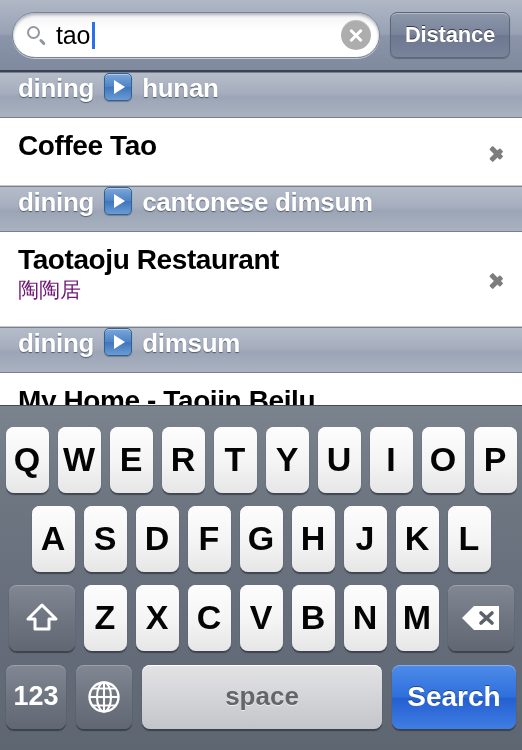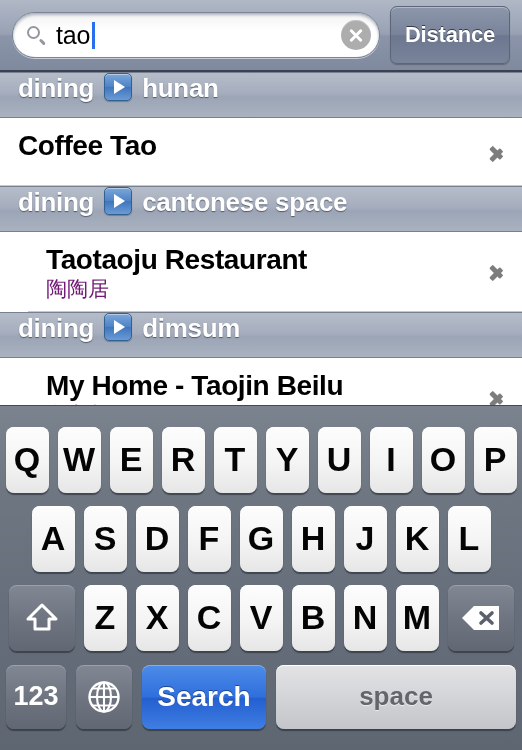--- a/index.html
+++ b/index.html
@@ -108,21 +108,21 @@
     left: 7px; top: 14px;
     width: 16px; height: 3px;
     background: #ffffff;
     border-radius: 1px;
   }
   .clear-btn::before { transform: rotate(45deg); }
   .clear-btn::after  { transform: rotate(-45deg); }
 
   .distance-btn {
     flex: 0 0 auto;
-    height: 58px;
+    height: 46px;
     padding: 0 14px;
     border-radius: 7px;
     box-sizing: border-box;
     background: linear-gradient(to bottom, #8d97ab 0%, #78839a 50%, #6d7890 51%, #79849b 100%);
     border: 1px solid #5d6679;
     box-shadow: inset 0 1px 0 rgba(255,255,255,0.35), 0 1px 1px rgba(0,0,0,0.25);
     display: flex;
     align-items: center;
     justify-content: center;
     color: #ffffff;
@@ -180,27 +180,27 @@
     width: 0; height: 0;
     border-top: 7px solid transparent;
     border-bottom: 7px solid transparent;
     border-left: 11px solid #ffffff;
   }
 
   .result-row {
     position: relative;
     background: #ffffff;
     border-bottom: 1px solid #c8c8c8;
-    padding: 12px 54px 9px 18px;
+    padding: 12px 54px 24px 18px;
     box-sizing: border-box;
     min-height: 68px;
     display: flex;
     flex-direction: column;
   }
-  .result-row.tall { min-height: 68px; margin-left: 28px; }
+  .result-row.tall { min-height: 68px; }
 
   .result-title {
     font-size: 28px;
     font-weight: bold;
     color: #000000;
     line-height: 1.12;
     letter-spacing: -0.4px;
     white-space: nowrap;
   }
   .result-sub {
@@ -344,21 +344,21 @@
       <span class="sub">hunan</span>
     </div>
     <div class="result-row">
       <div class="result-title">Coffee Tao</div>
       <span class="chevron"></span>
     </div>
 
     <div class="section-header">
       <span class="cat">dining</span>
       <span class="play-chip"></span>
-      <span class="sub">cantonese space</span>
+      <span class="sub">cantonese dimsum</span>
     </div>
     <div class="result-row tall">
       <div class="result-title">Taotaoju Restaurant</div>
       <div class="result-sub">陶陶居</div>
       <span class="chevron"></span>
     </div>
 
     <div class="section-header">
       <span class="cat">dining</span>
       <span class="play-chip"></span>
@@ -431,19 +431,19 @@
           <svg viewBox="0 0 34 34" width="34" height="34">
             <circle cx="17" cy="17" r="14.5" fill="none" stroke="#ffffff" stroke-width="2.4"></circle>
             <ellipse cx="17" cy="17" rx="7" ry="14.5" fill="none" stroke="#ffffff" stroke-width="2.1"></ellipse>
             <line x1="2.5" y1="17" x2="31.5" y2="17" stroke="#ffffff" stroke-width="2.1"></line>
             <path d="M5.2 8.5 H28.8" stroke="#ffffff" stroke-width="1.9" fill="none"></path>
             <path d="M5.2 25.5 H28.8" stroke="#ffffff" stroke-width="1.9" fill="none"></path>
             <line x1="17" y1="2.5" x2="17" y2="31.5" stroke="#ffffff" stroke-width="2.1"></line>
           </svg>
         </span>
       </div>
+      <div class="key space">space</div>
       <div class="key search">Search</div>
-      <div class="key space">space</div>
     </div>
 
   </div>
 
 </div>
 
 </body></html>

